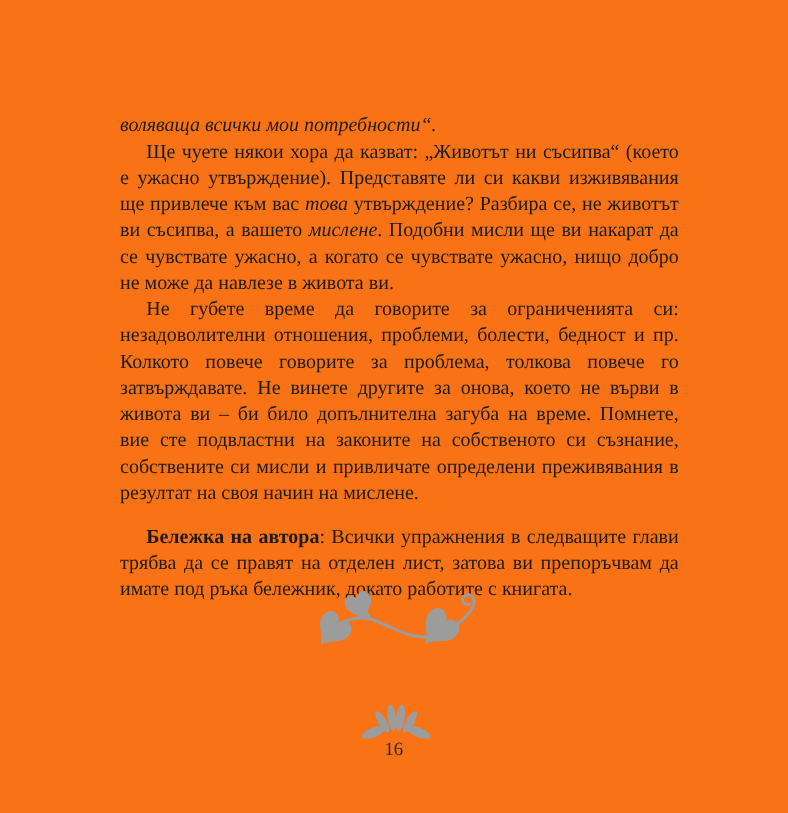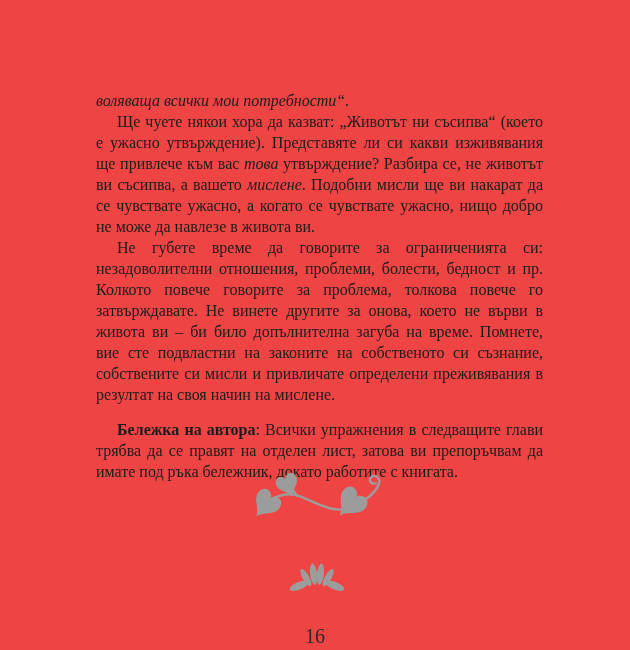--- a/index.html
+++ b/index.html
@@ -4,21 +4,21 @@
 <style>
   html, body {
     margin: 0;
     padding: 0;
     background: #ffffff;
   }
   .page {
     position: relative;
     width: 630px;
     height: 650px;
-    background: #ef4444;
+    background: #f97316;
     overflow: hidden;
     font-family: "Liberation Serif", "DejaVu Serif", serif;
   }
   .text-block {
     position: absolute;
     left: 96px;
     top: 90px;
     width: 447px;
     font-size: 16px;
     line-height: 21px;
@@ -44,24 +44,23 @@
     top: 561px;
     width: 58px;
     height: 36px;
   }
   .page-number {
     position: absolute;
     top: 592px;
     left: 0;
     width: 100%;
     text-align: center;
-    font-size: 20px;
+    font-size: 15px;
     line-height: 16px;
     color: #2b2b2b;
-    margin-top: 36px;
   }
   svg { display: block; width: 100%; height: 100%; }
 </style>
 </head>
 <body>
 
 <div class="page">
 
   <div class="text-block" style="color: rgb(28, 28, 28);">
 

